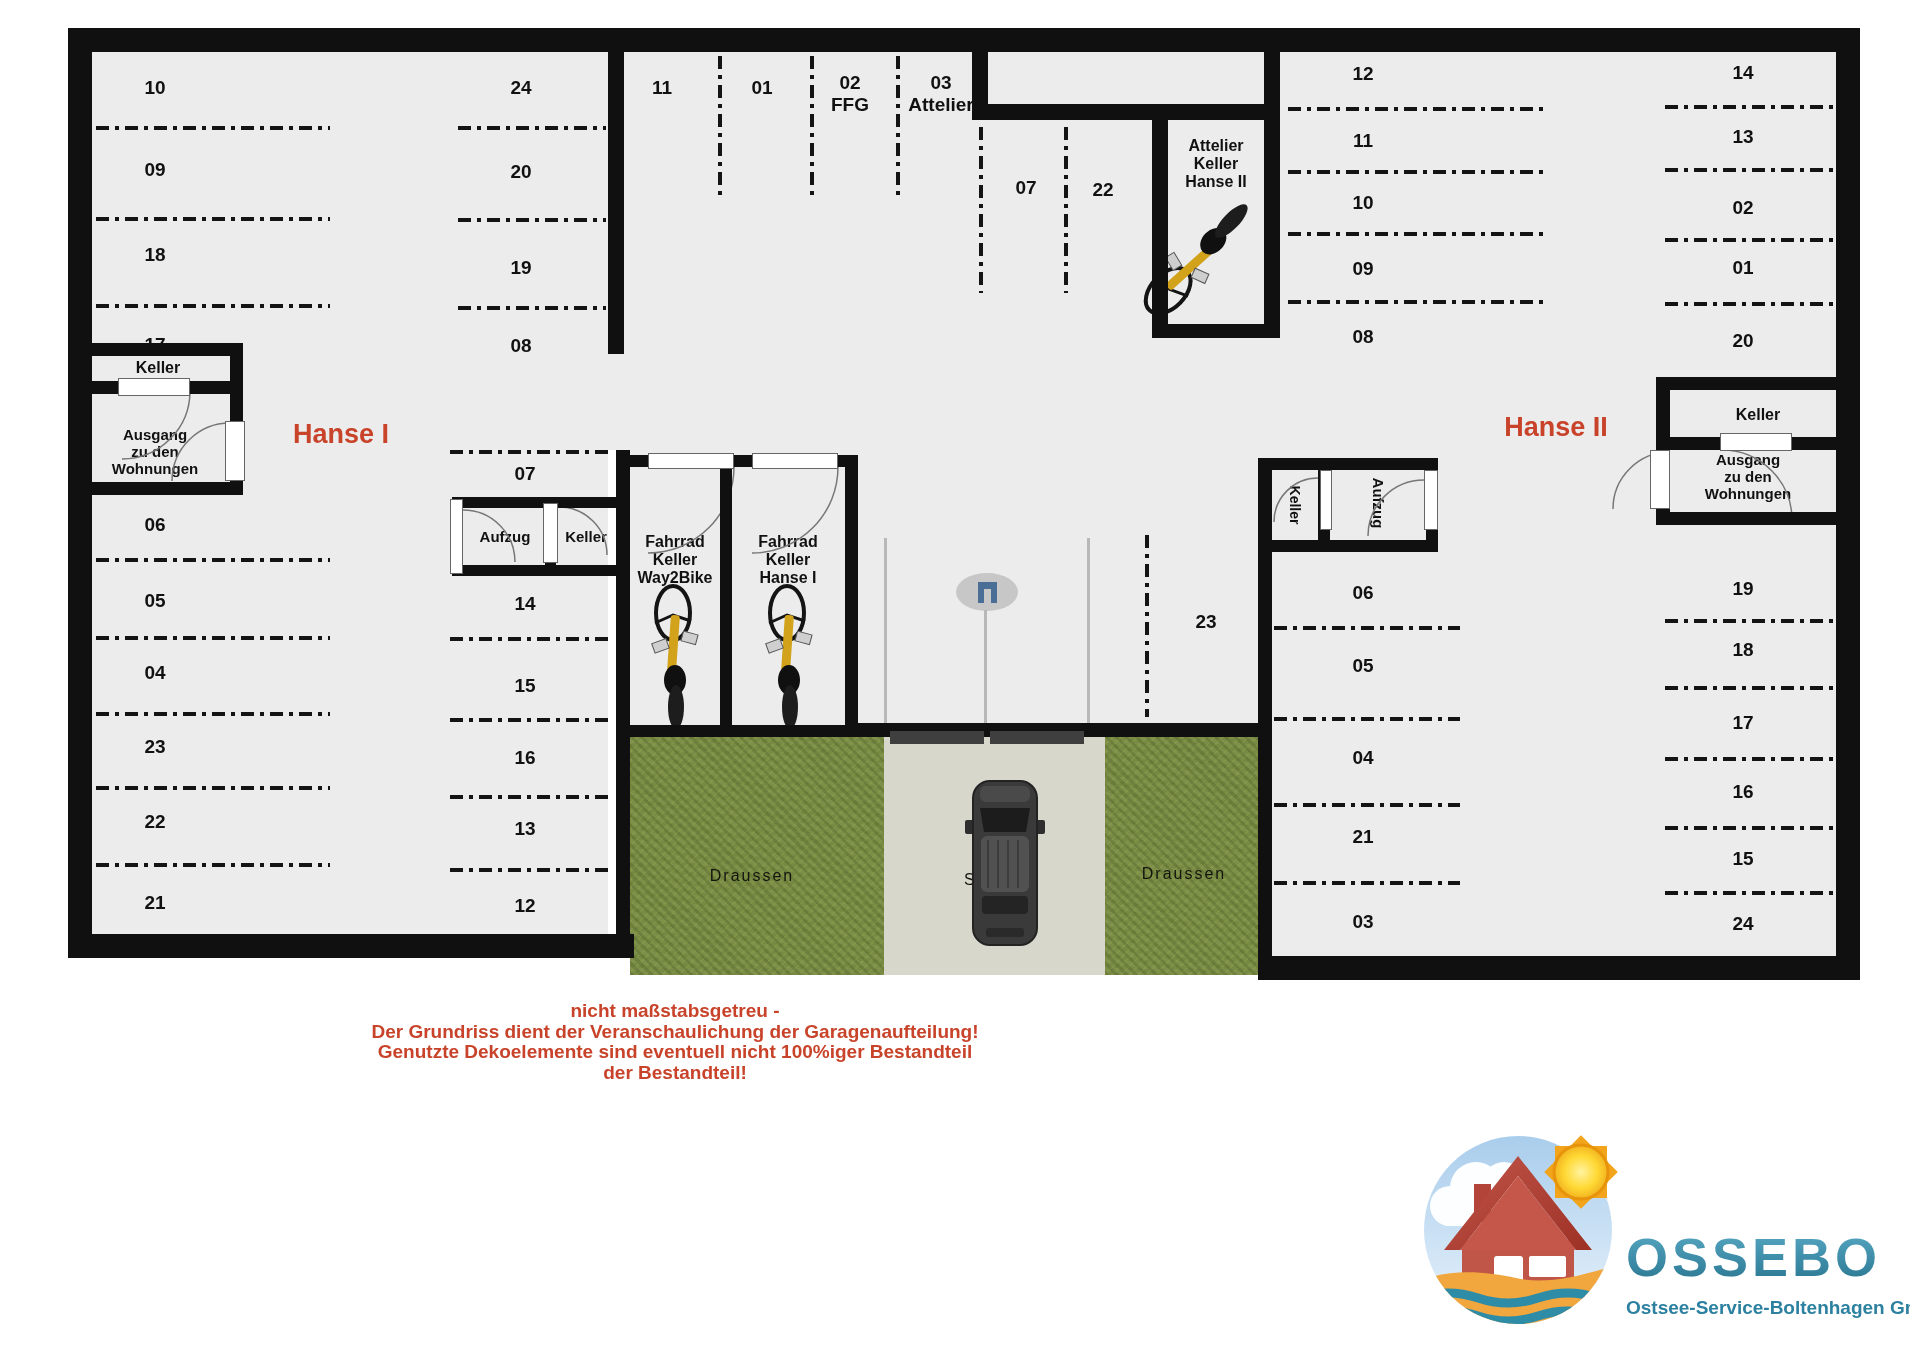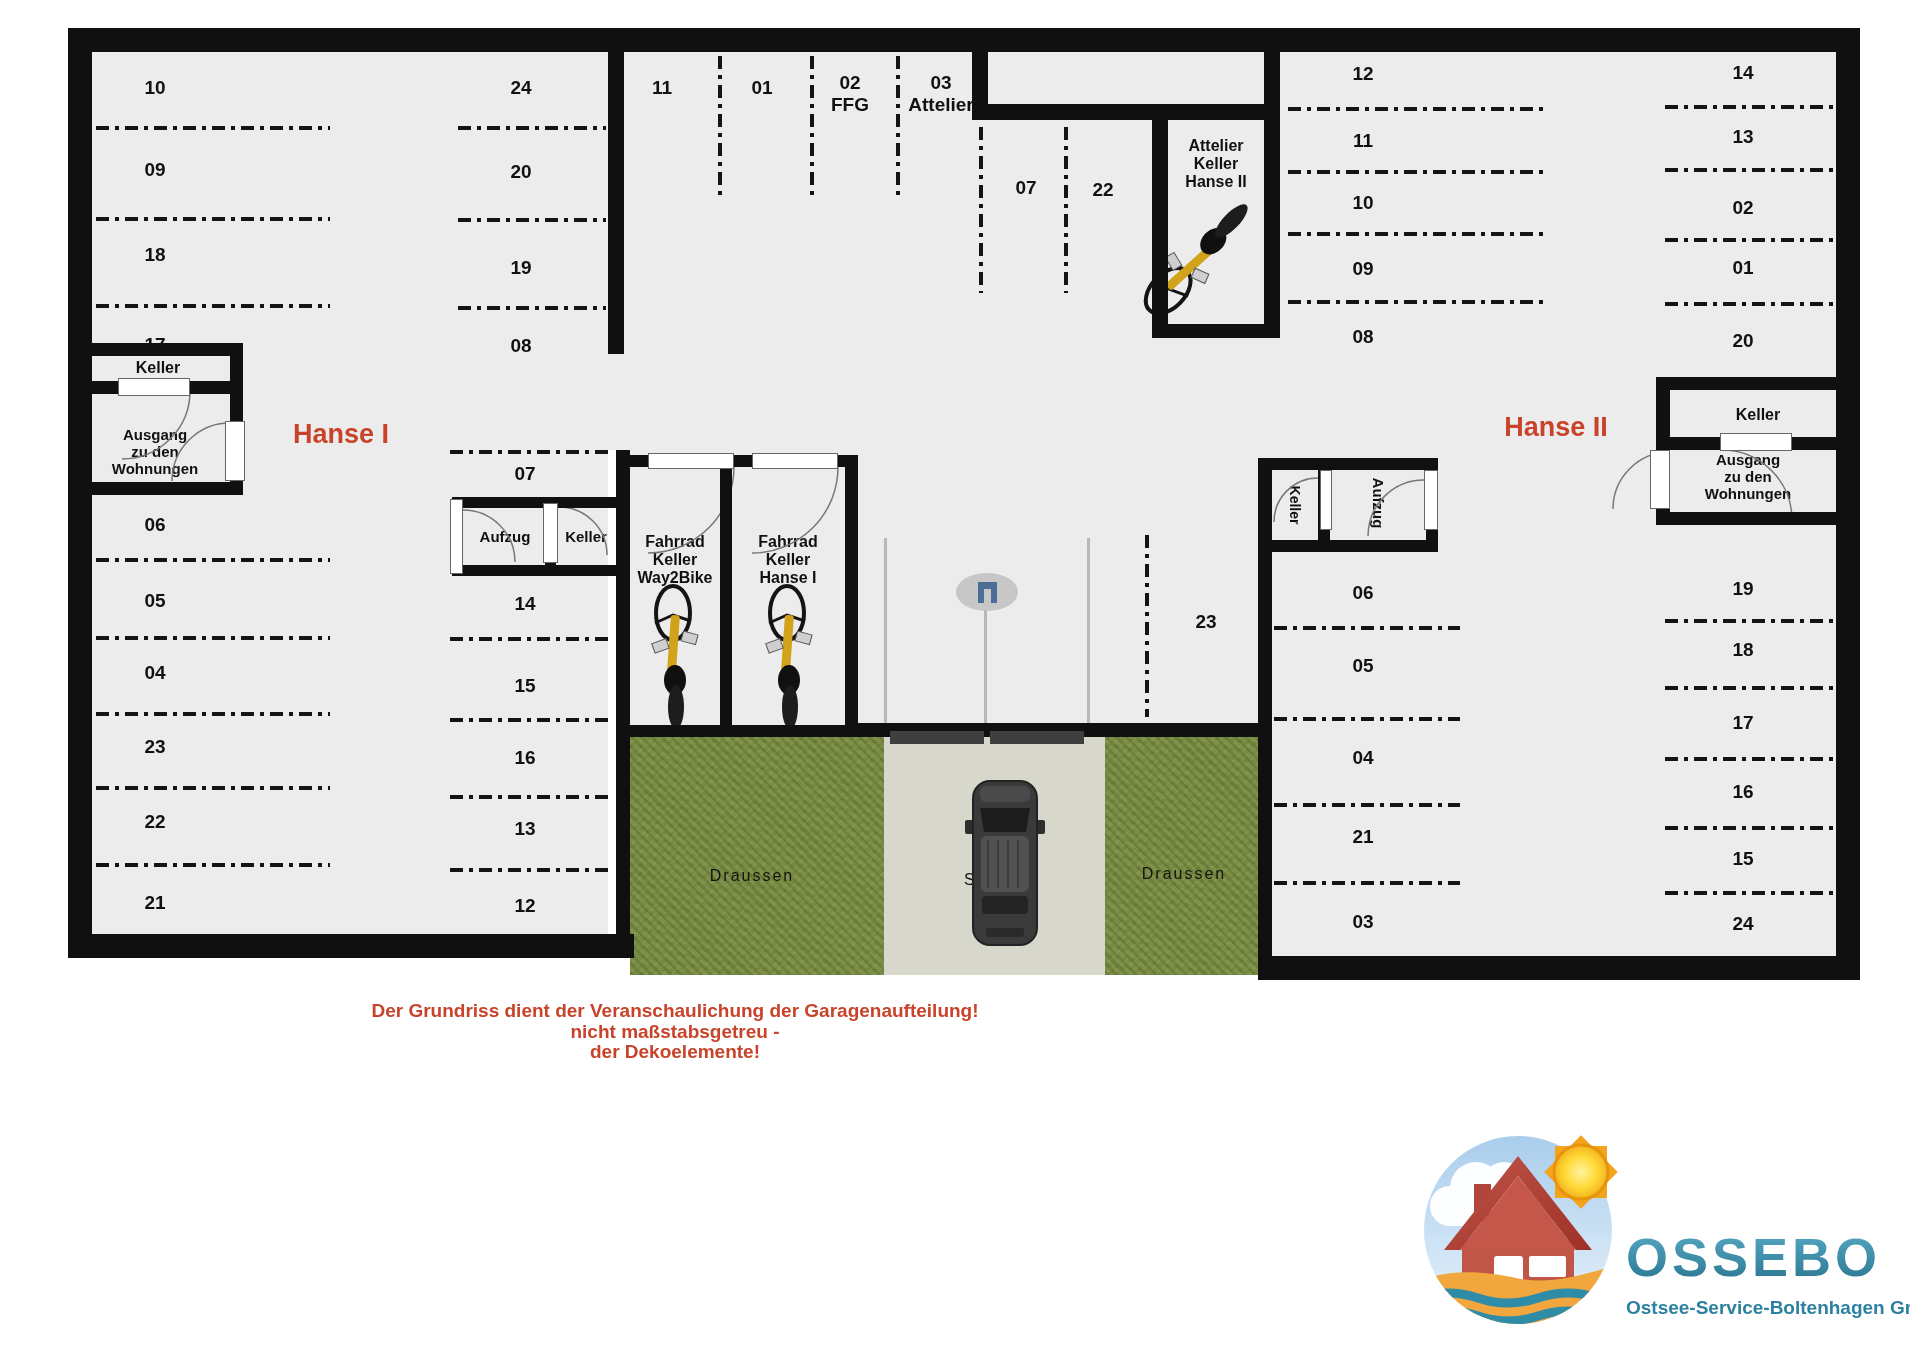--- a/index.html
+++ b/index.html
@@ -127,23 +127,24 @@
     <rect x="9" y="3" width="64" height="164" rx="17" fill="#3a3a3a" stroke="#232323" stroke-width="2"></rect>
     <rect x="16" y="8" width="50" height="16" rx="6" fill="#4a4a4a"></rect>
     <path d="M16,30 L66,30 L62,54 L20,54 Z" fill="#1c1c1c"></path>
     <rect x="17" y="58" width="48" height="56" rx="6" fill="#515151"></rect>
     <path d="M24,62 L24,110 M34,62 L34,110 M44,62 L44,110 M54,62 L54,110" stroke="#3c3c3c" stroke-width="2"></path>
     <rect x="18" y="118" width="46" height="18" rx="4" fill="#242424"></rect>
     <rect x="22" y="150" width="38" height="9" rx="3" fill="#2a2a2a"></rect>
   </svg>
 
   <div class="disc">
+    <div>nicht maßstabsgetreu -</div>
     <div>Der Grundriss dient der Veranschaulichung der Garagenaufteilung!</div>
-    <div>nicht maßstabsgetreu -</div>
-    <div>der Dekoelemente!</div>
+    <div>Genutzte Dekoelemente sind eventuell nicht 100%iger Bestandteil</div>
+    <div>der Bestandteil!</div>
   </div>
 
   <svg class="overlay" style="left:1398px;top:1128px;" width="512" height="228" viewBox="0 0 512 228">
     <defs>
       <clipPath id="emc">
           <circle cx="120" cy="102" r="94"></circle>
         </clipPath>
       <linearGradient id="sky" x1="0" y1="0" x2="0" y2="1">
           <stop offset="0" stop-color="#a9cdec"></stop>
           <stop offset="1" stop-color="#e9f3fc"></stop>

